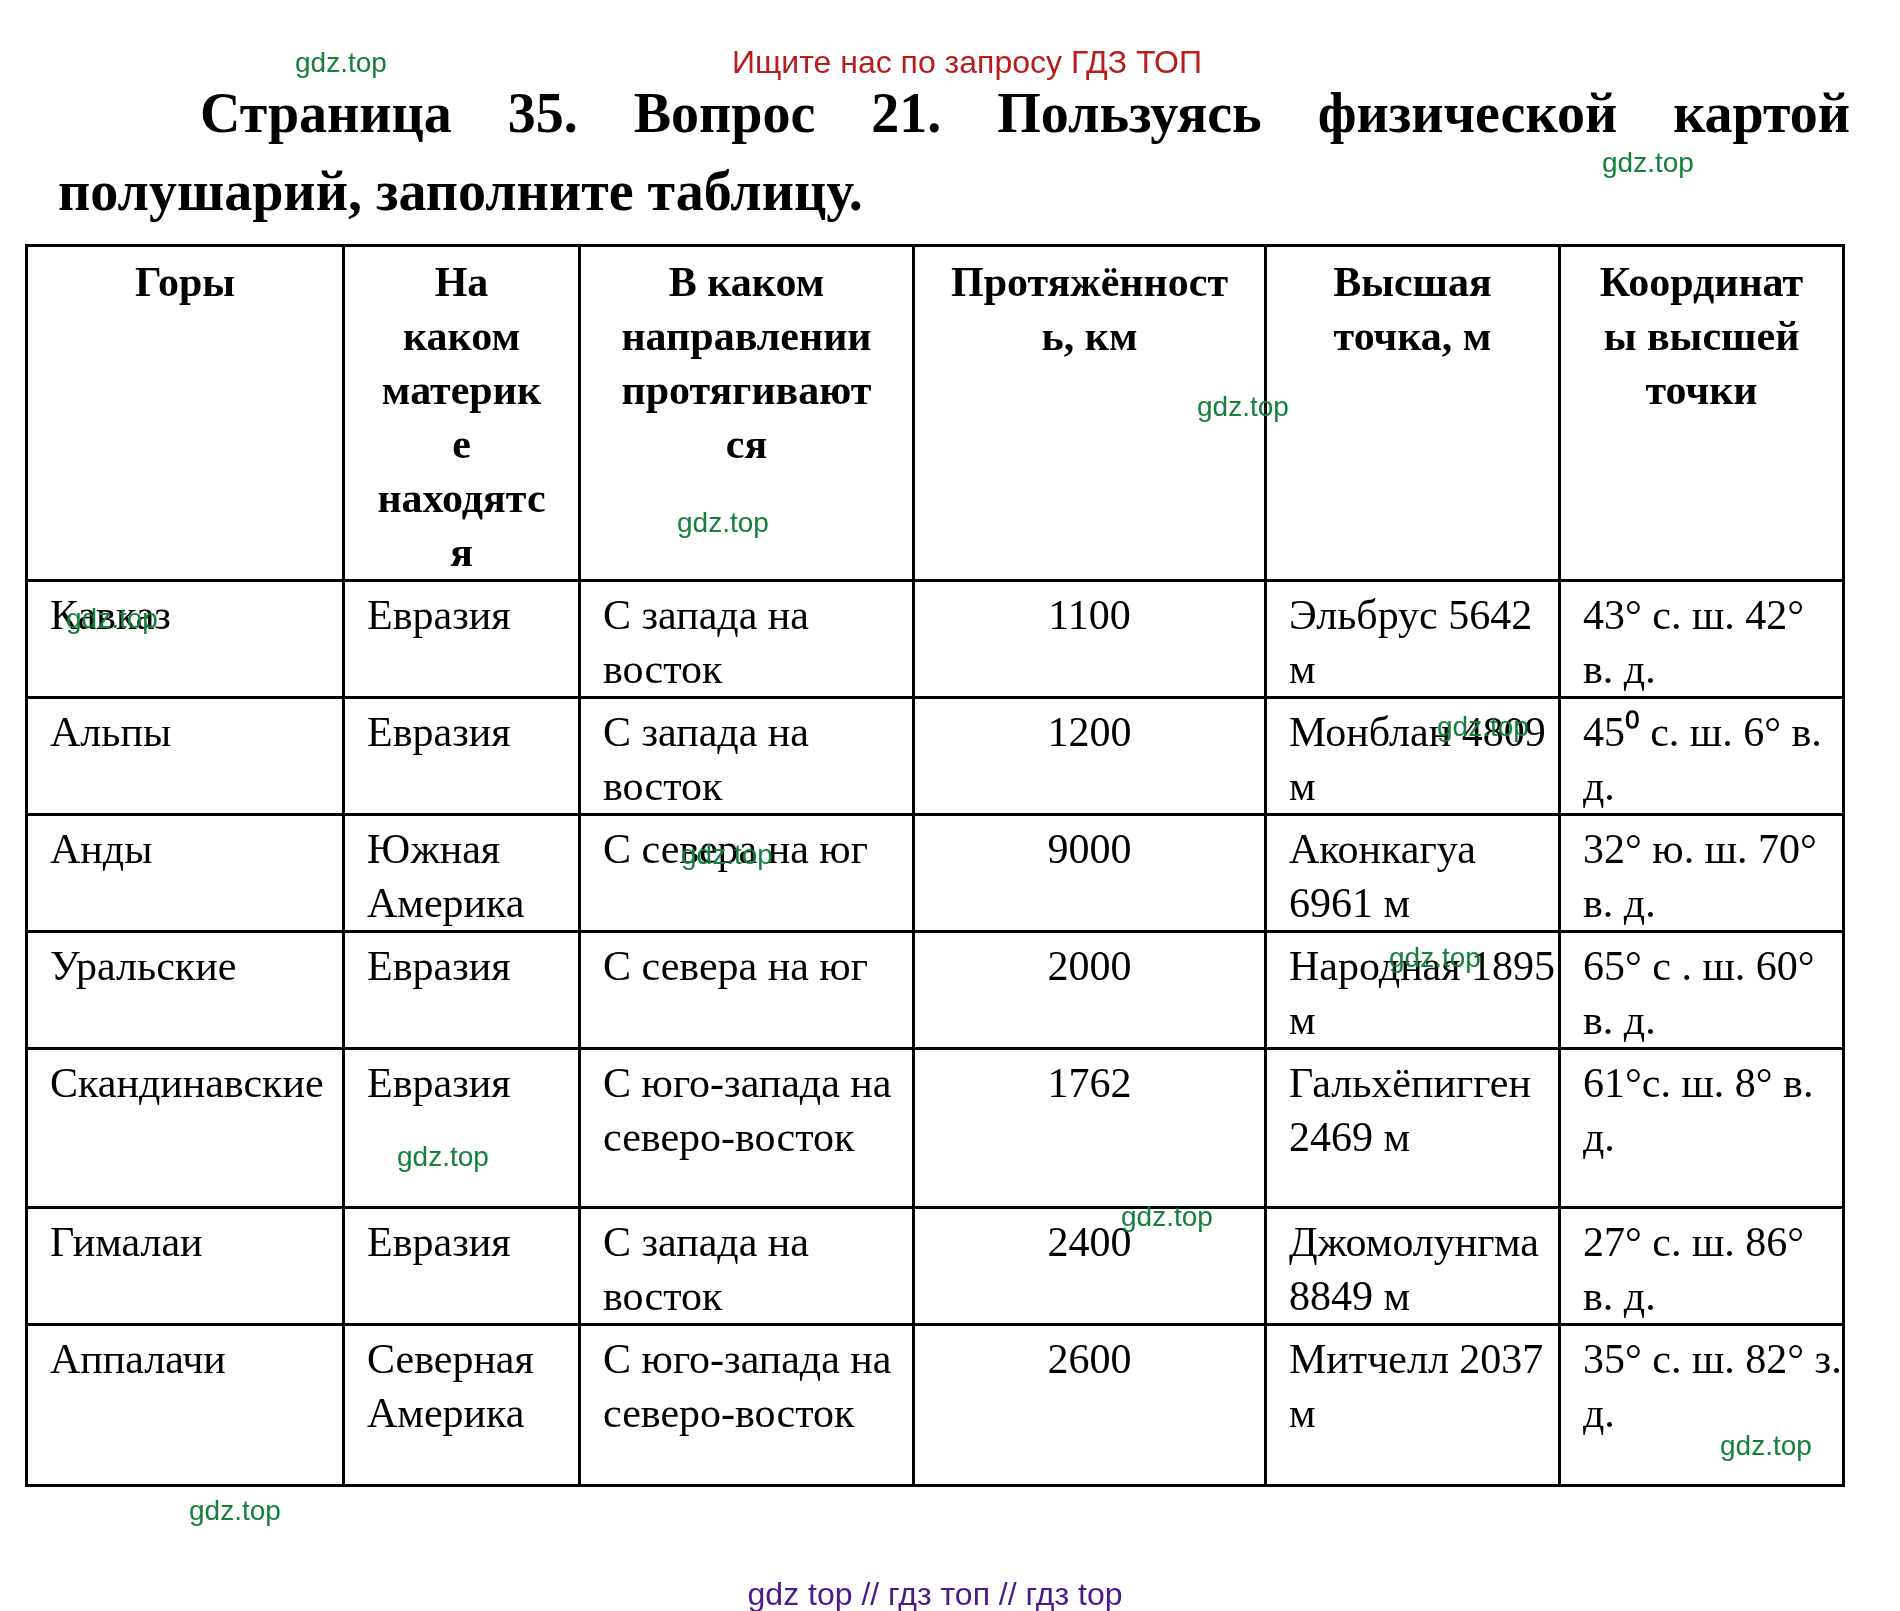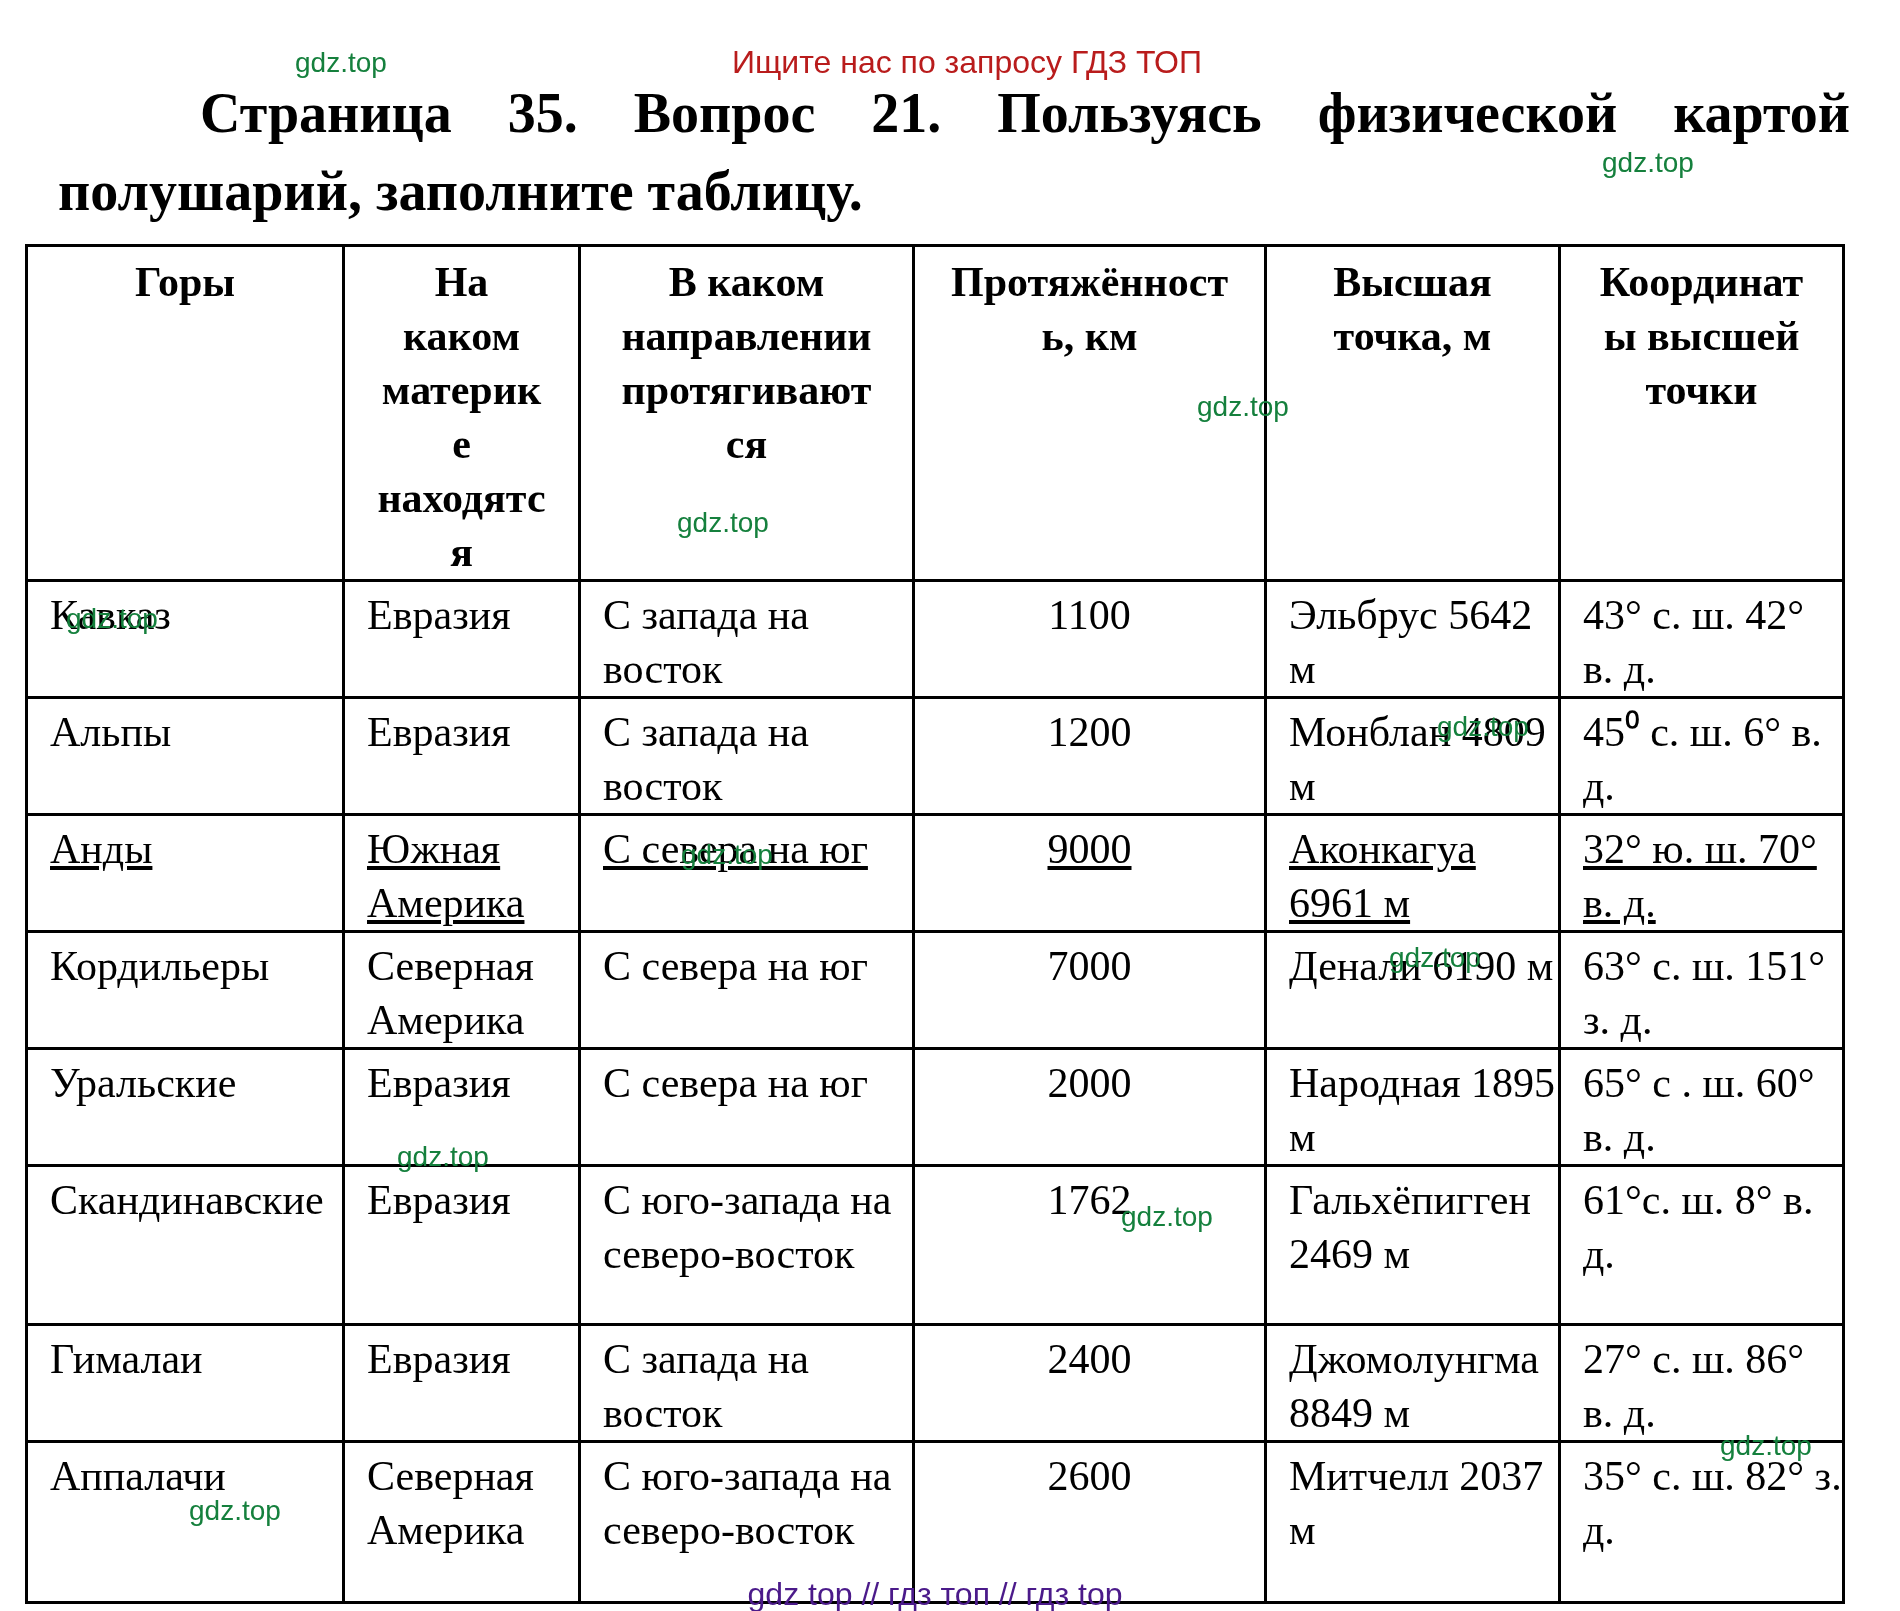--- a/index.html
+++ b/index.html
@@ -91,35 +91,27 @@
     <td class="coord">43° с. ш. 42° в. д.</td>
   </tr>
   <tr style="height:107px;">
     <td>Альпы</td>
     <td>Евразия</td>
     <td>С запада на восток</td>
     <td class="num">1200</td>
     <td>Монблан 4809 м</td>
     <td class="coord">45⁰ с. ш. 6° в. д.</td>
   </tr>
-  <tr style="height:107px;text-decoration:underline;">
+  <tr style="height:107px;">
     <td>Анды</td>
     <td>Южная Америка</td>
     <td>С севера на юг</td>
     <td class="num">9000</td>
     <td>Аконкагуа 6961 м</td>
     <td class="coord">32° ю. ш. 70° в. д.</td>
-  </tr>
-  <tr style="height:107px;">
-    <td>Кордильеры</td>
-    <td>Северная Америка</td>
-    <td>С севера на юг</td>
-    <td class="num">7000</td>
-    <td>Денали 6190 м</td>
-    <td class="coord">63° с. ш. 151° з. д.</td>
   </tr>
   <tr style="height:107px;">
     <td>Уральские</td>
     <td>Евразия</td>
     <td>С севера на юг</td>
     <td class="num">2000</td>
     <td>Народная 1895 м</td>
     <td class="coord">65° с . ш. 60° в. д.</td>
   </tr>
   <tr style="height:159px;">

